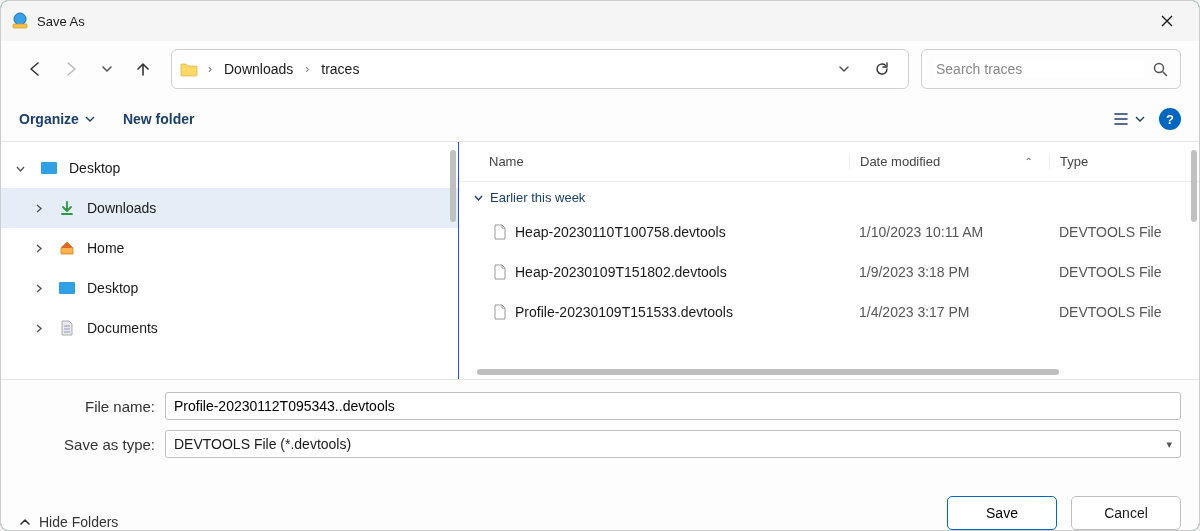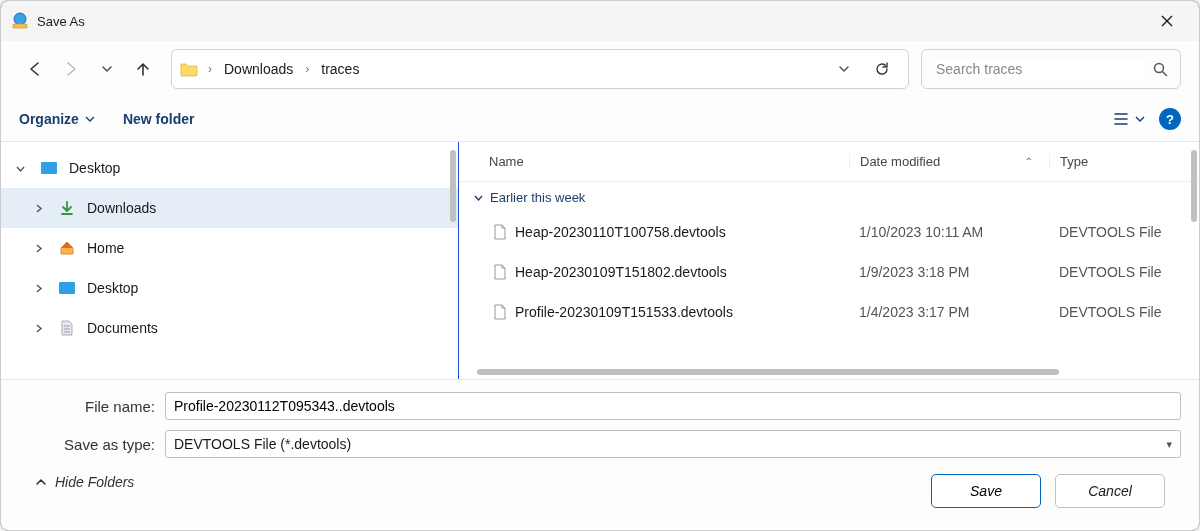--- a/index.html
+++ b/index.html
@@ -170,22 +170,22 @@
   .form-input, .form-select {
     flex:1; height:28px; border:1px solid #bfbfbf; border-radius:3px;
     padding:0 8px; font-size:14px; outline:none; background:#fff;
     display:flex; align-items:center; justify-content:space-between;
   }
   .form-select { cursor:pointer; }
   .select-caret { color:#555; font-size:11px; padding-left:8px;}
 
   
   .footer {
-    height:56px; display:flex; align-items:flex-start; justify-content:space-between;
-    padding: 0 34px; background:#fdfdfd;font-style:italic;
+    height:56px; display:flex; align-items:flex-end; justify-content:space-between;
+    padding: 0 18px; background:#fdfdfd;
   }
   .hide-folders { display:flex; align-items:center; gap:8px; color:#333; cursor:pointer;}
   .footer-buttons { display:flex; gap:14px; }
   .btn {
     min-width:110px; height:34px; border:1px solid #bfbfbf; border-radius:5px;
     background:#fff; display:flex; align-items:center; justify-content:center;
     font-size:14px; cursor:pointer;
   }
   .btn.primary { border-color:#0067c0; color:#000; }
 

